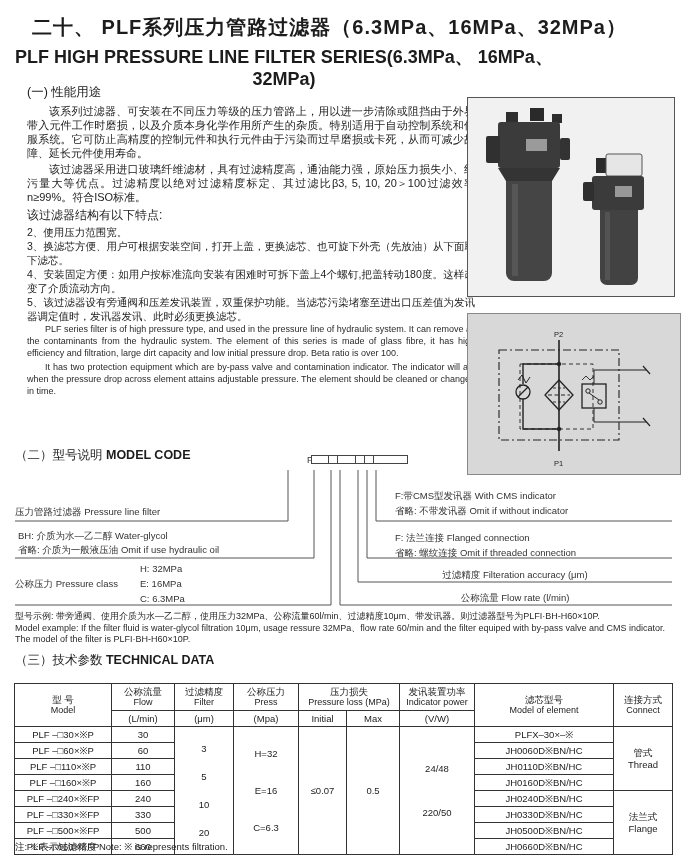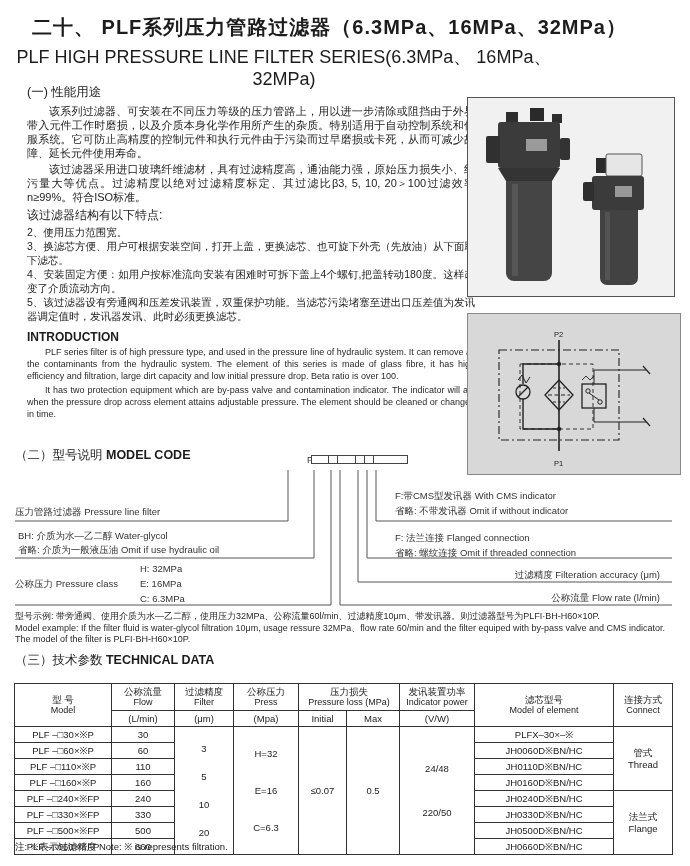--- a/index.html
+++ b/index.html
@@ -2,21 +2,21 @@
 <html><head>
 <meta charset="utf-8">
 <style>
   html,body{margin:0;padding:0;background:#fff;}
   .page{position:relative;width:690px;height:866px;background:#ffffff;overflow:hidden;
         font-family:"Liberation Sans", sans-serif;color:#1c1c1c;}
   .abs{position:absolute;}
 
   
   .title-zh{top:14px;left:0;width:659px;text-align:center;font-size:20px;font-weight:bold;letter-spacing:1px;}
-  .title-en{top:45px;left:0;width:568px;text-align:center;font-size:18px;font-weight:normal;}
+  .title-en{top:45px;left:0;width:568px;text-align:center;font-size:18px;font-weight:bold;}
 
   
   .maincol{top:84px;left:15px;width:448px;margin-left:12px;}
   .sec-head{font-size:12.5px;margin:0 0 3px 0;}
   .para{font-size:11px;line-height:14px;text-indent:2em;margin:0 0 2px 0;text-align:justify;}
   .feat-title{font-size:12px;margin:3px 0 1px 0;}
   .feat{font-size:10.5px;line-height:14px;margin:0;text-align:justify;}
   .intro-head{font-size:12px;font-weight:bold;margin:7px 0 2px 0;}
   .intro-para{font-size:9px;line-height:12px;text-indent:2em;margin:0 0 2px 0;text-align:justify;color:#2a2a2a;}
 
@@ -26,21 +26,21 @@
 
   
   .mc-head{top:447px;left:15px;font-size:12.5px;}
   .mc-head .en{font-weight:bold;}
   .tech-head{top:652px;left:15px;font-size:12.5px;}
   .tech-head .en{font-weight:bold;}
   .codeline{top:455px;left:281px;width:110px;height:14px;font-size:9px;color:#333;}
   .codeline span{position:absolute;top:0;padding-left:26px;}
   .cbox{position:absolute;top:2px;width:7px;height:7px;border:1px solid #444;background:#fff;}
   .mc-label{position:absolute;font-size:9.5px;color:#333;white-space:nowrap;}
-  .mc-center{text-align:right;}
+  .mc-center{text-align:center;}
   .mc-example{top:611px;left:15px;width:662px;font-size:9px;line-height:11.5px;color:#2a2a2a;}
 
   
   .mc-svg{top:450px;left:0;}
 
   
   .tbl-wrap{top:683px;left:14px;}
   table.tech{border-collapse:collapse;table-layout:fixed;width:658px;}
   table.tech th,table.tech td{border:1px solid #333;padding:0 6px;text-align:center;vertical-align:middle;font-weight:normal;overflow:hidden;}
   table.tech thead th{font-size:9.5px;line-height:11px;padding:2px 1px;}
@@ -63,21 +63,20 @@
 
   <div class="abs maincol">
     <div class="sec-head">(一) 性能用途</div>
     <p class="para">该系列过滤器、可安装在不同压力等级的压力管路上，用以进一步清除或阻挡由于外界带入元件工作时磨损，以及介质本身化学作用所产生的杂质。特别适用于自动控制系统和伺服系统。它可防止高精度的控制元件和执行元件由于污染而过早磨损或卡死，从而可减少故障、延长元件使用寿命。</p>
     <p class="para">该过滤器采用进口玻璃纤维滤材，具有过滤精度高，通油能力强，原始压力损失小、纳污量大等优点。过滤精度以绝对过滤精度标定、其过滤比β3, 5, 10, 20＞100过滤效率n≥99%。符合ISO标准。</p>
     <div class="feat-title">该过滤器结构有以下特点:</div>
     <p class="feat">2、使用压力范围宽。</p>
     <p class="feat">3、换滤芯方便、用户可根据安装空间，打开上盖，更换滤芯、也可旋下外壳（先放油）从下面取下滤芯。</p>
     <p class="feat">4、安装固定方便：如用户按标准流向安装有困难时可拆下盖上4个螺钉,把盖转动180度。这样改变了介质流动方向。</p>
     <p class="feat">5、该过滤器设有旁通阀和压差发讯装置，双重保护功能。当滤芯污染堵塞至进出口压差值为发讯器调定值时，发讯器发讯、此时必须更换滤芯。</p>
-    <div class="intro-head">INTRODUCTION</div>
     <p class="intro-para">PLF series filter is of high pressure type, and used in the pressure line of hydraulic system. It can remove all the contaminants from the hydraulic system. The element of this series is made of glass fibre, it has high efficiency and filtration, large dirt capacity and low initial pressure drop. Beta ratio is over 100.</p>
     <p class="intro-para">It has two protection equipment which are by-pass valve and contamination indicator. The indicator will act when the pressure drop across element attains adjustable pressure. The element should be cleaned or changed in time.</p>
   </div>
 
   <div class="abs photo-box">
     <svg width="206" height="198" viewBox="0 0 206 198">
 
       <rect x="38" y="14" width="12" height="11" fill="#2e2e2e"></rect>
       <rect x="62" y="10" width="14" height="13" fill="#2a2a2a"></rect>
       <rect x="84" y="16" width="10" height="9" fill="#2e2e2e"></rect>

